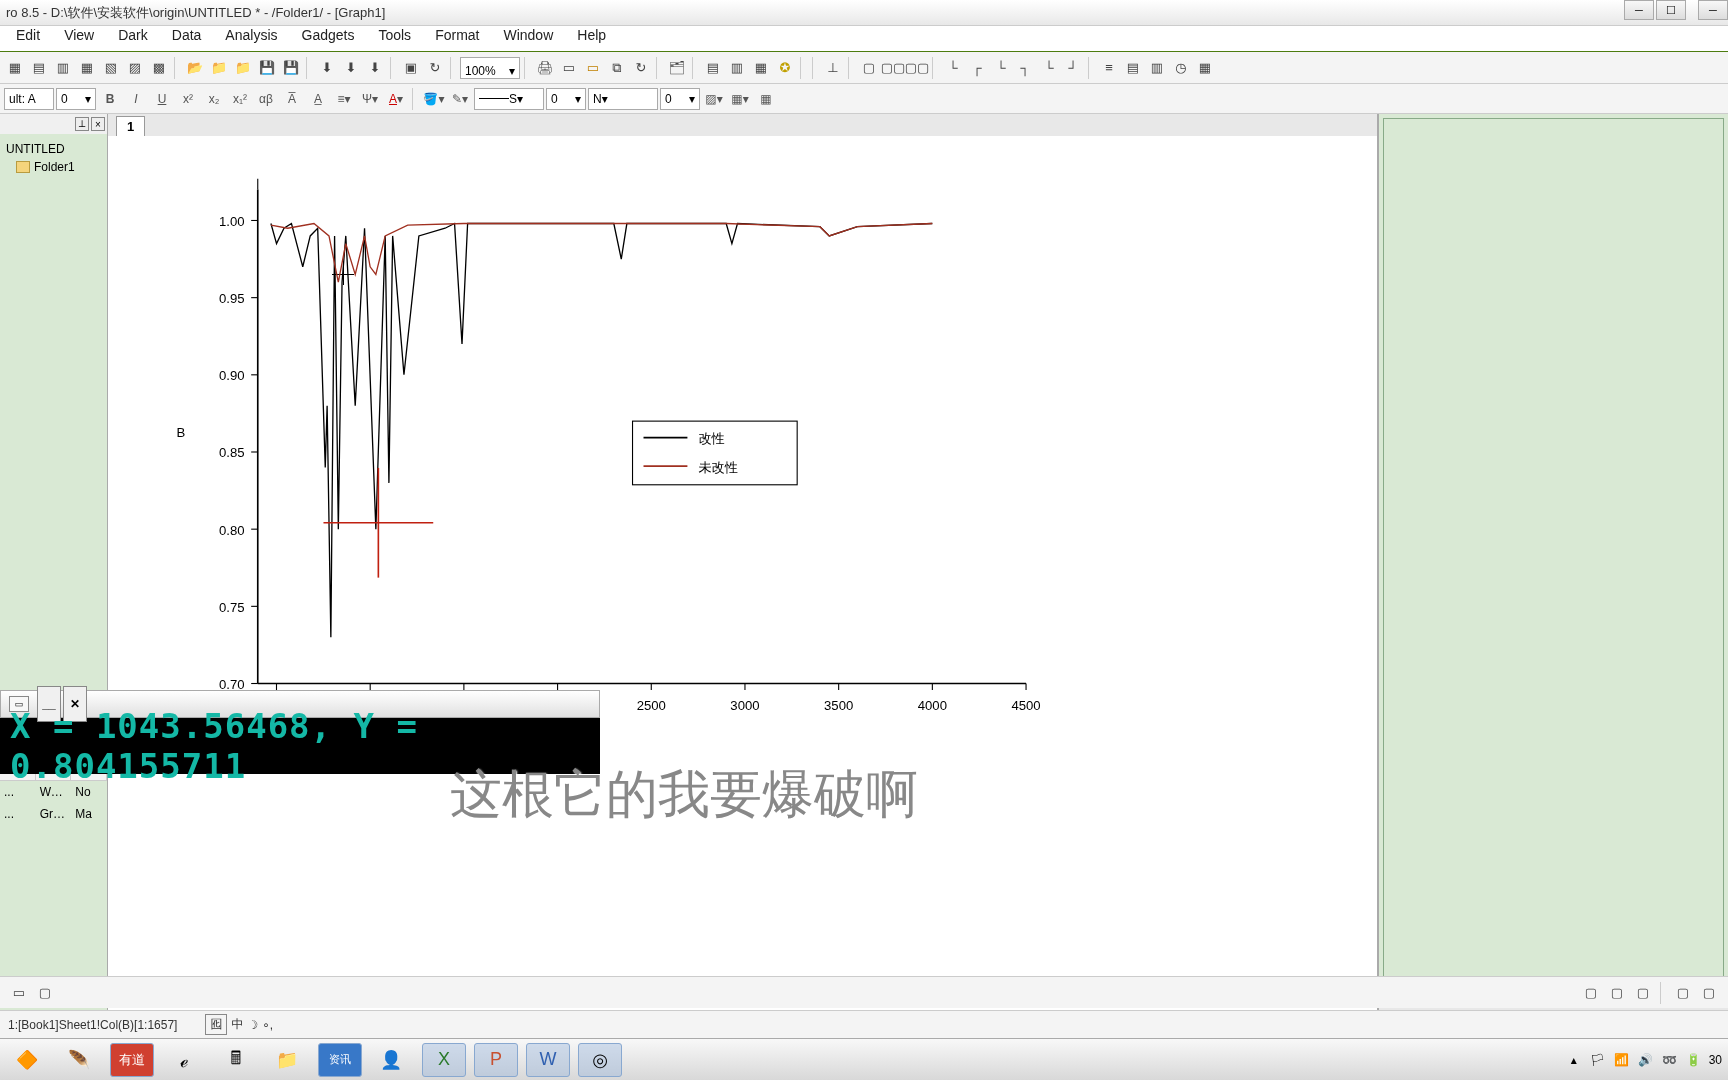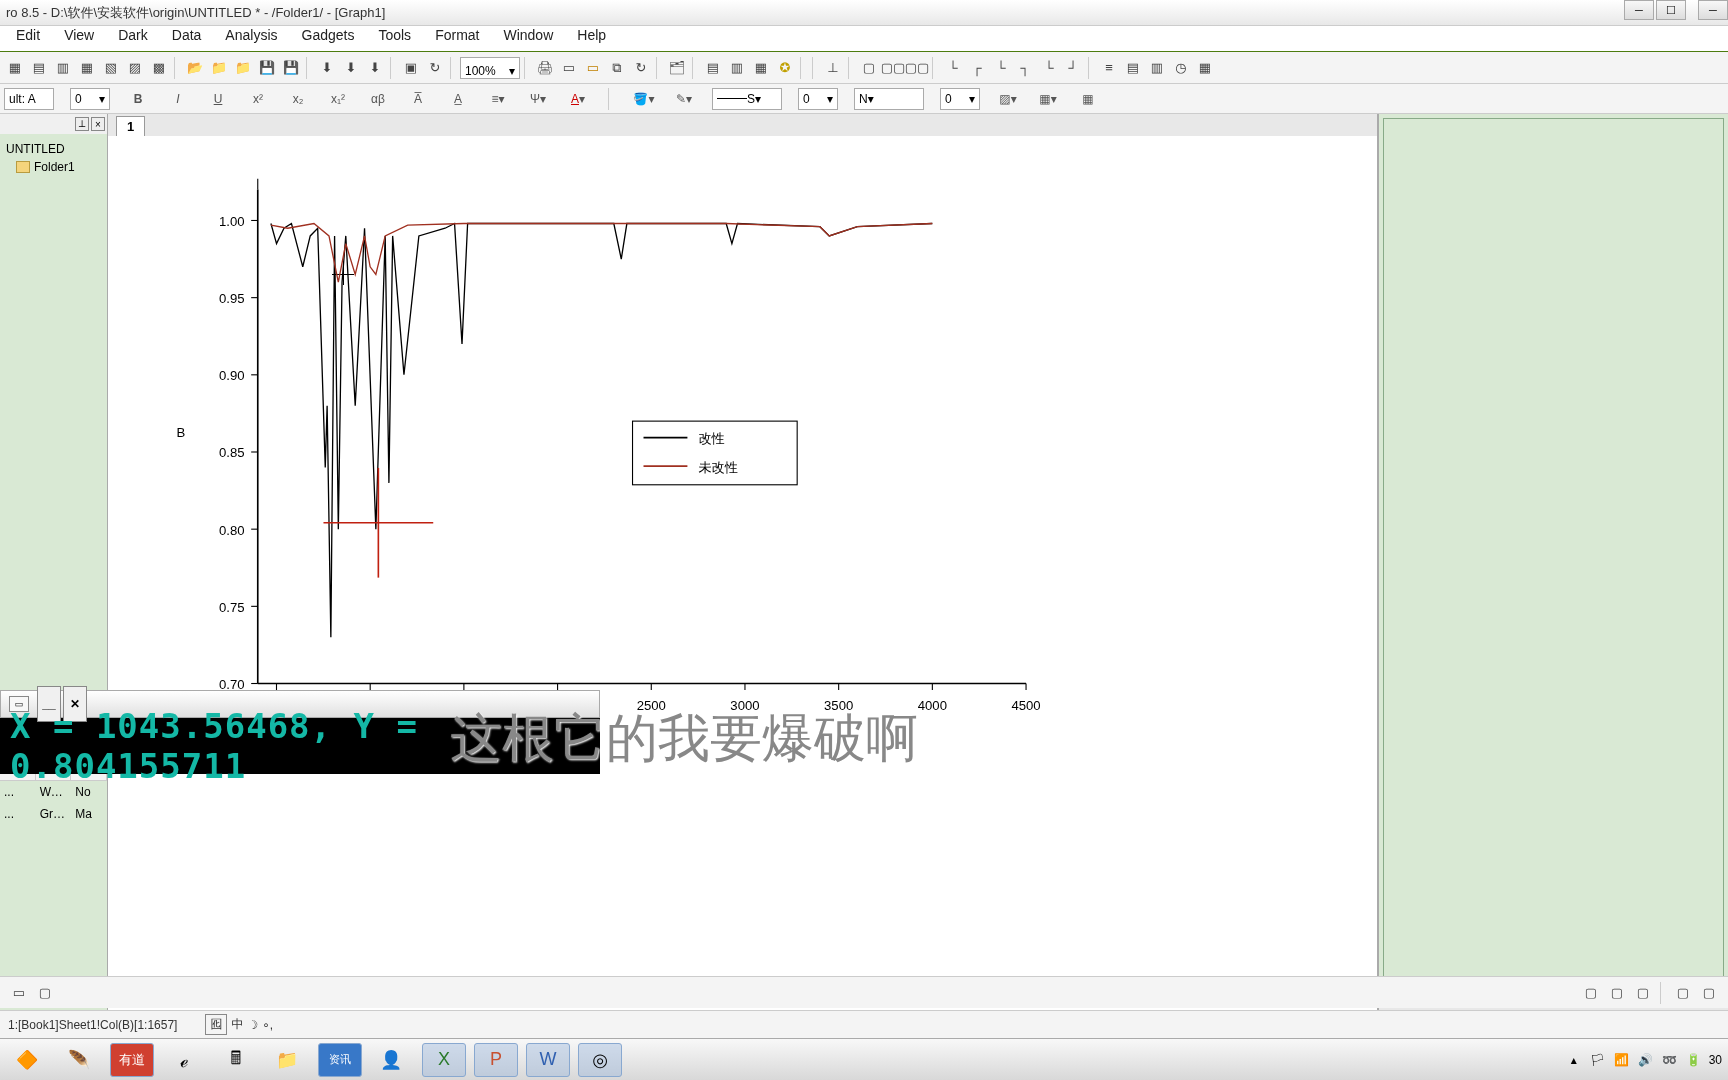--- a/index.html
+++ b/index.html
@@ -8,21 +8,21 @@
 .titlebar-text{font-size:13px;color:#333}
 .titlebar-btns{position:absolute;right:0;top:0;display:flex}
 .tb-btn{width:30px;height:20px;border:1px solid #aaa;background:linear-gradient(#f8f8f8,#ddd);margin-left:2px;display:flex;align-items:center;justify-content:center;font-size:11px}
 .menubar{height:26px;background:#fff;display:flex;align-items:flex-end;padding:4px 4px;border-bottom:1px solid #4d7c0f}
 .menu-item{padding:4px 12px;font-size:14px;color:#222}
 .toolbar{height:32px;background:#f4f4f4;display:flex;align-items:center;padding:0 4px;border-bottom:1px solid #ccc;gap:2px}
 .tb-ico{width:22px;height:22px;border:1px solid transparent;display:flex;align-items:center;justify-content:center;font-size:13px;color:#444}
 .tb-sep{width:6px;height:22px;border-left:1px solid #ccc;margin:0 2px}
 .tb-combo{height:22px;border:1px solid #aaa;background:#fff;padding:0 4px;display:flex;align-items:flex-end;min-width:50px}
 .tb-combo.zoom{min-width:60px}
-.fmtbar{height:30px;background:#f4f4f4;display:flex;align-items:center;padding:0 4px;border-bottom:1px solid #ccc;gap:16px}
+.fmtbar{height:30px;background:#f4f4f4;display:flex;align-items:center;padding:0 4px;border-bottom:1px solid #ccc;gap:2px}
 .fmt-btn{width:24px;height:22px;display:flex;align-items:center;justify-content:center;color:#555;border:1px solid transparent}
 .fmt-combo{height:22px;border:1px solid #aaa;background:#fff;min-width:40px;display:flex;align-items:center;padding:0 4px}
 .main{display:flex;height:calc(100% - 158px)}
 .sidebar{width:108px;background:#d9e9d4;border-right:1px solid #aaa;display:flex;flex-direction:column}
 .sb-tabs{height:20px;background:#f0f0f0;display:flex;justify-content:flex-end;padding-right:2px;align-items:center}
 .sb-tab-close{width:14px;height:14px;border:1px solid #888;font-size:10px;display:flex;align-items:center;justify-content:center;margin-left:2px;background:#eee}
 .sb-tree{flex:1;padding:6px;font-size:13px;background:#d9e9d4}
 .tree-item{padding:2px 0;display:flex;align-items:center;gap:4px}
 .folder-ico{width:14px;height:12px;background:#f4d47c;border:1px solid #b89b3f}
 .sb-lower{height:280px;border-top:1px solid #aaa;background:#d9e9d4}
@@ -33,21 +33,21 @@
 .graph-area{flex:1;background:#fff;position:relative;border-right:1px solid #aaa}
 .tab-strip{height:22px;background:#e8e8e8;display:flex;align-items:flex-end;padding-left:8px}
 .graph-tab{background:#fff;border:1px solid #999;border-bottom:none;padding:2px 10px;font-size:13px;font-weight:bold}
 .right-panel{width:350px;background:#d9e9d4;border-left:1px solid #aaa}
 .rp-inner{margin:4px;height:calc(100% - 50px);background:#d9e9d4;border:1px solid #8a8}
 .data-display{position:absolute;left:0;top:690px;width:600px;background:#fff}
 .dd-title{height:28px;background:linear-gradient(#fff,#e0e0e0);display:flex;align-items:center;padding:0 8px;border:1px solid #aaa}
 .dd-title-text{flex:1;font-size:13px}
 .dd-btn{width:24px;height:36px;border:1px solid #888;margin-left:2px;display:flex;align-items:center;justify-content:center;font-weight:bold;background:#f0f0f0}
 .dd-content{height:56px;background:#000;color:#14b8a6;font-family:monospace;font-size:34px;font-weight:bold;display:flex;align-items:center;padding:0 10px;letter-spacing:1px}
-.subtitle-overlay{position:absolute;left:450px;top:704px;font-size:52px;color:#888;font-weight:500;text-shadow:1px 1px 2px #fff;white-space:nowrap}
+.subtitle-overlay{position:absolute;left:450px;top:760px;font-size:52px;color:#888;font-weight:500;text-shadow:1px 1px 2px #fff;white-space:nowrap}
 .bottom-toolbar{position:absolute;bottom:72px;left:0;right:0;height:32px;background:#f4f4f4;border-top:1px solid #ccc;display:flex;align-items:center;padding:0 8px;gap:4px}
 .statusbar{position:absolute;bottom:42px;left:0;right:0;height:28px;background:#f4f4f4;border-top:1px solid #ccc;display:flex;align-items:center;padding:0 8px;font-size:13px;color:#333}
 .status-left{flex:1}
 .status-right{padding-right:20px}
 .taskbar{position:absolute;bottom:0;left:0;right:0;height:42px;background:linear-gradient(#f8f8f8,#d8d8d8);border-top:1px solid #aaa;display:flex;align-items:center;padding:0 6px;gap:8px}
 .tb-app{width:44px;height:34px;border:1px solid transparent;border-radius:3px;display:flex;align-items:center;justify-content:center;font-size:18px}
 .tb-app.active{background:rgba(150,180,220,0.4);border-color:#88a8d0}
 .tray{margin-left:auto;display:flex;align-items:center;gap:6px;font-size:12px}
 .tray-ico{width:18px;height:18px;display:flex;align-items:center;justify-content:center}
 .dd-icon{width:20px;height:16px;border:1px solid #888;margin-right:6px;font-size:9px;display:flex;align-items:center;justify-content:center;background:#f8f8f8}

